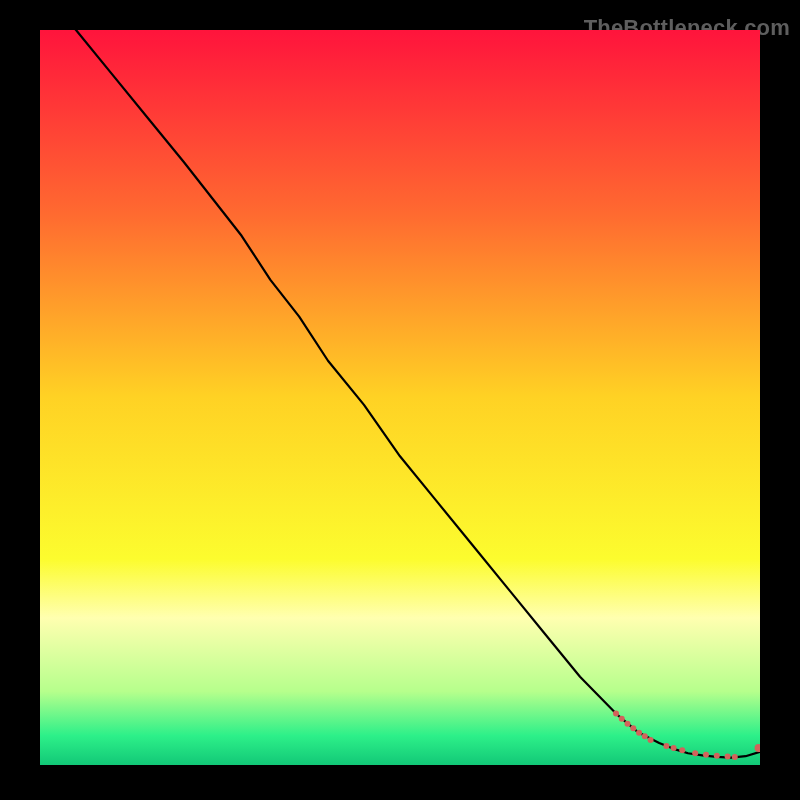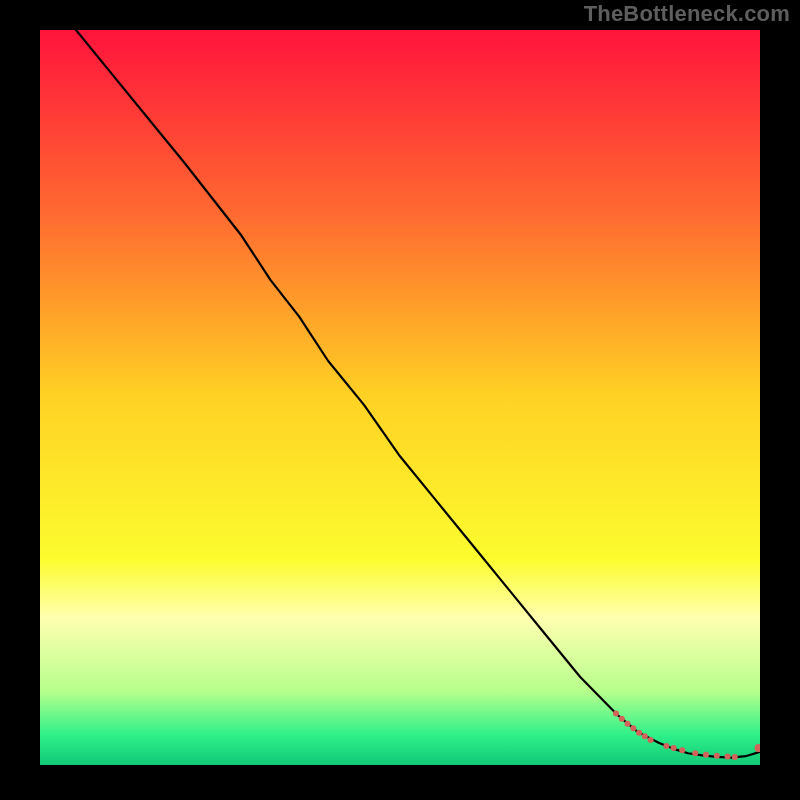--- a/index.html
+++ b/index.html
@@ -12,21 +12,21 @@
     font-family: Arial, Helvetica, sans-serif;
   }
   .stage {
     position: relative;
     width: 800px;
     height: 800px;
     background: #000000;
   }
   .watermark {
     position: absolute;
-    top: 1px;
+    top: 15px;
     right: 10px;
     font-weight: bold;
     font-size: 22px;
     color: #5e5e5e;
     letter-spacing: 0.2px;
     user-select: none;
   }
   .plot {
     position: absolute;
     left: 40px;

